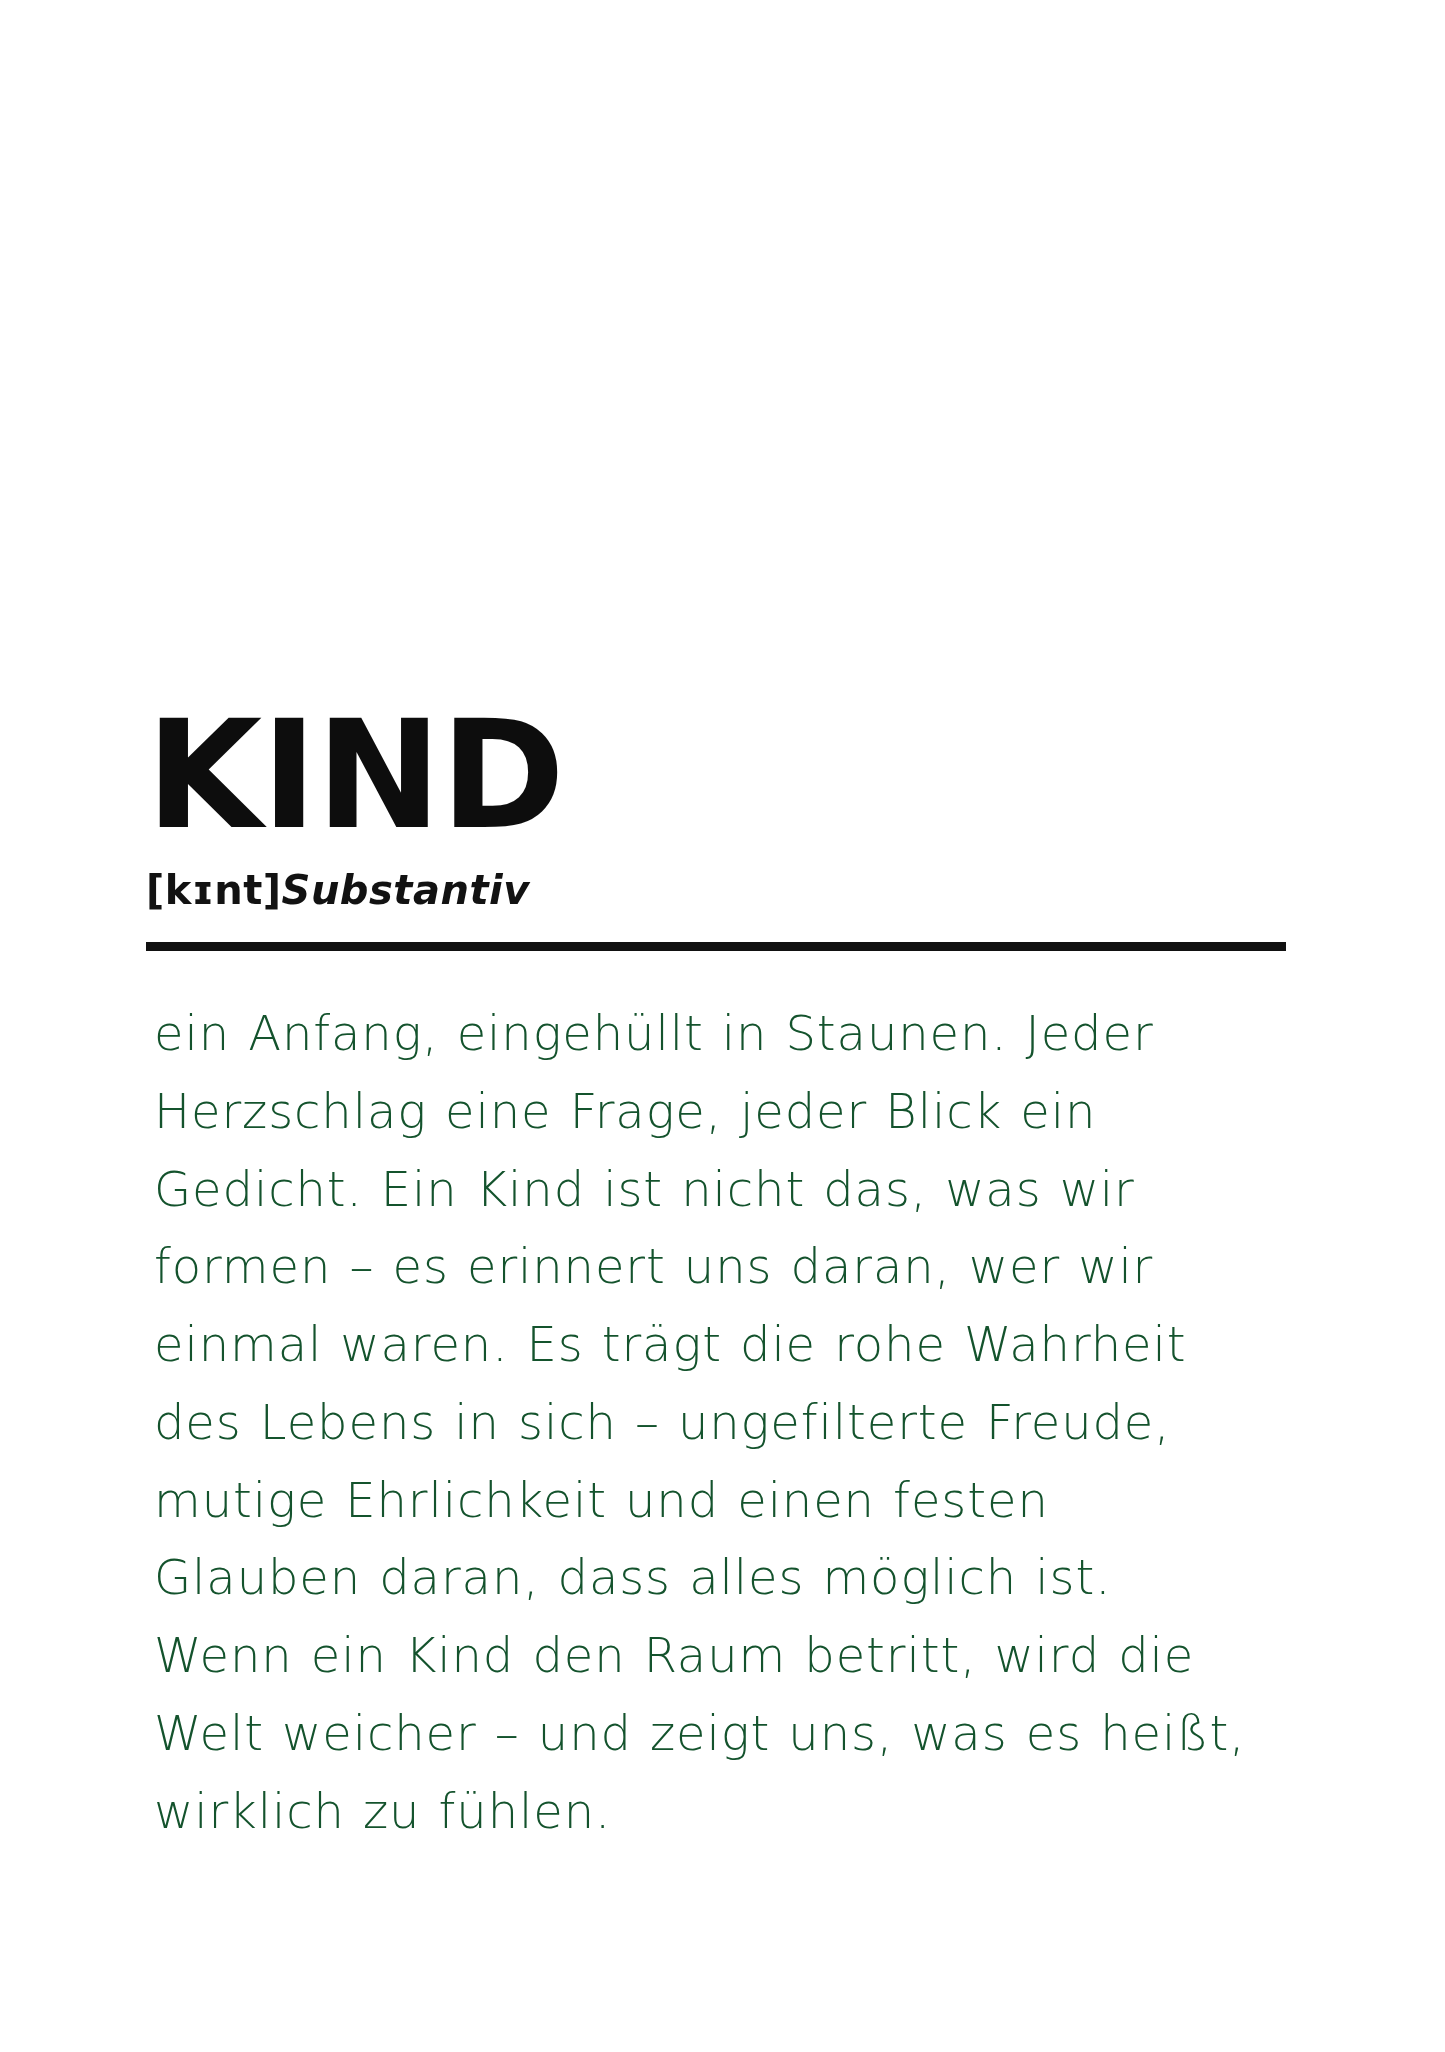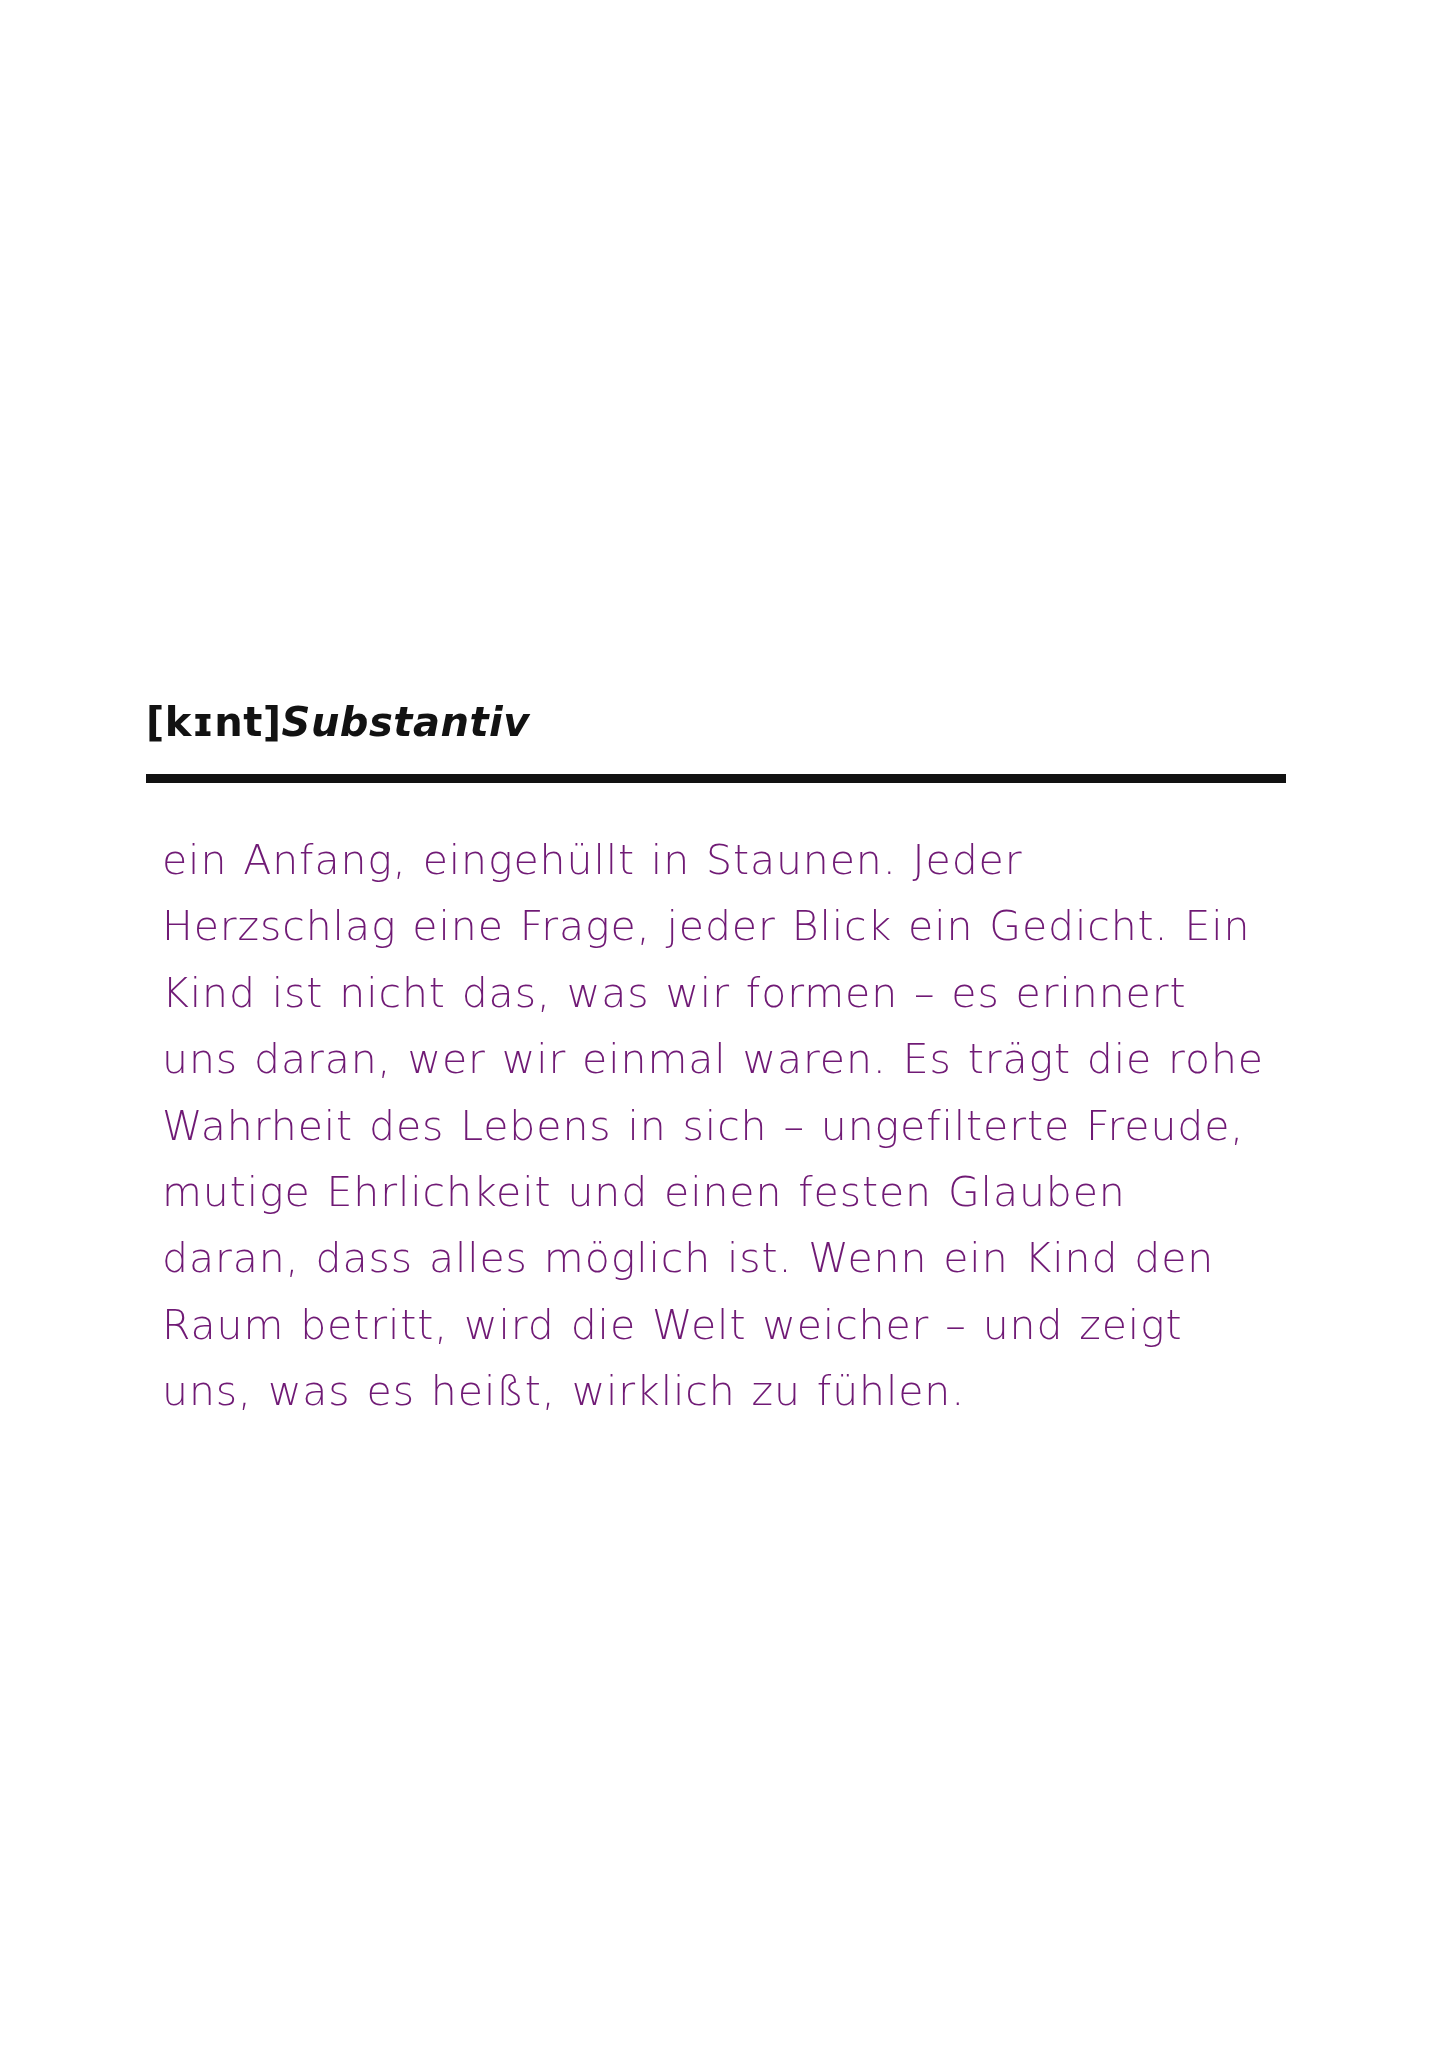--- a/index.html
+++ b/index.html
@@ -62,35 +62,36 @@
   .rule {
     width: 1140px;
     height: 9px;
     background: #111111;
     margin: 0 0 44px 0;
   }
 
   .definition {
     font-family: "DejaVu Sans", sans-serif;
     font-weight: 300;
-    font-size: 41px;
+    font-size: 48px;
     line-height: 1.62;
     letter-spacing: 0.9px;
-    color: #701a75;
-    margin: 16px;
+    color: #14532d;
+    margin: 8px;
     width: 1110px;
     word-spacing: 2px;
   }
 </style>
 </head>
 <body>
 
 <div class="poster">
   <div class="content">
 
+    <h1 class="headword">KIND</h1>
 
     <div class="pronunciation-line">
       <span class="pron">[kɪnt]</span><span class="pos">Substantiv</span>
     </div>
 
     <div class="rule"></div>
 
     <p class="definition">ein Anfang, eingehüllt in Staunen. Jeder Herzschlag eine Frage, jeder Blick ein Gedicht. Ein Kind ist nicht das, was wir formen – es erinnert uns daran, wer wir einmal waren. Es trägt die rohe Wahrheit des Lebens in sich – ungefilterte Freude, mutige Ehrlichkeit und einen festen Glauben daran, dass alles möglich ist. Wenn ein Kind den Raum betritt, wird die Welt weicher – und zeigt uns, was es heißt, wirklich zu fühlen.</p>
 
   </div>

